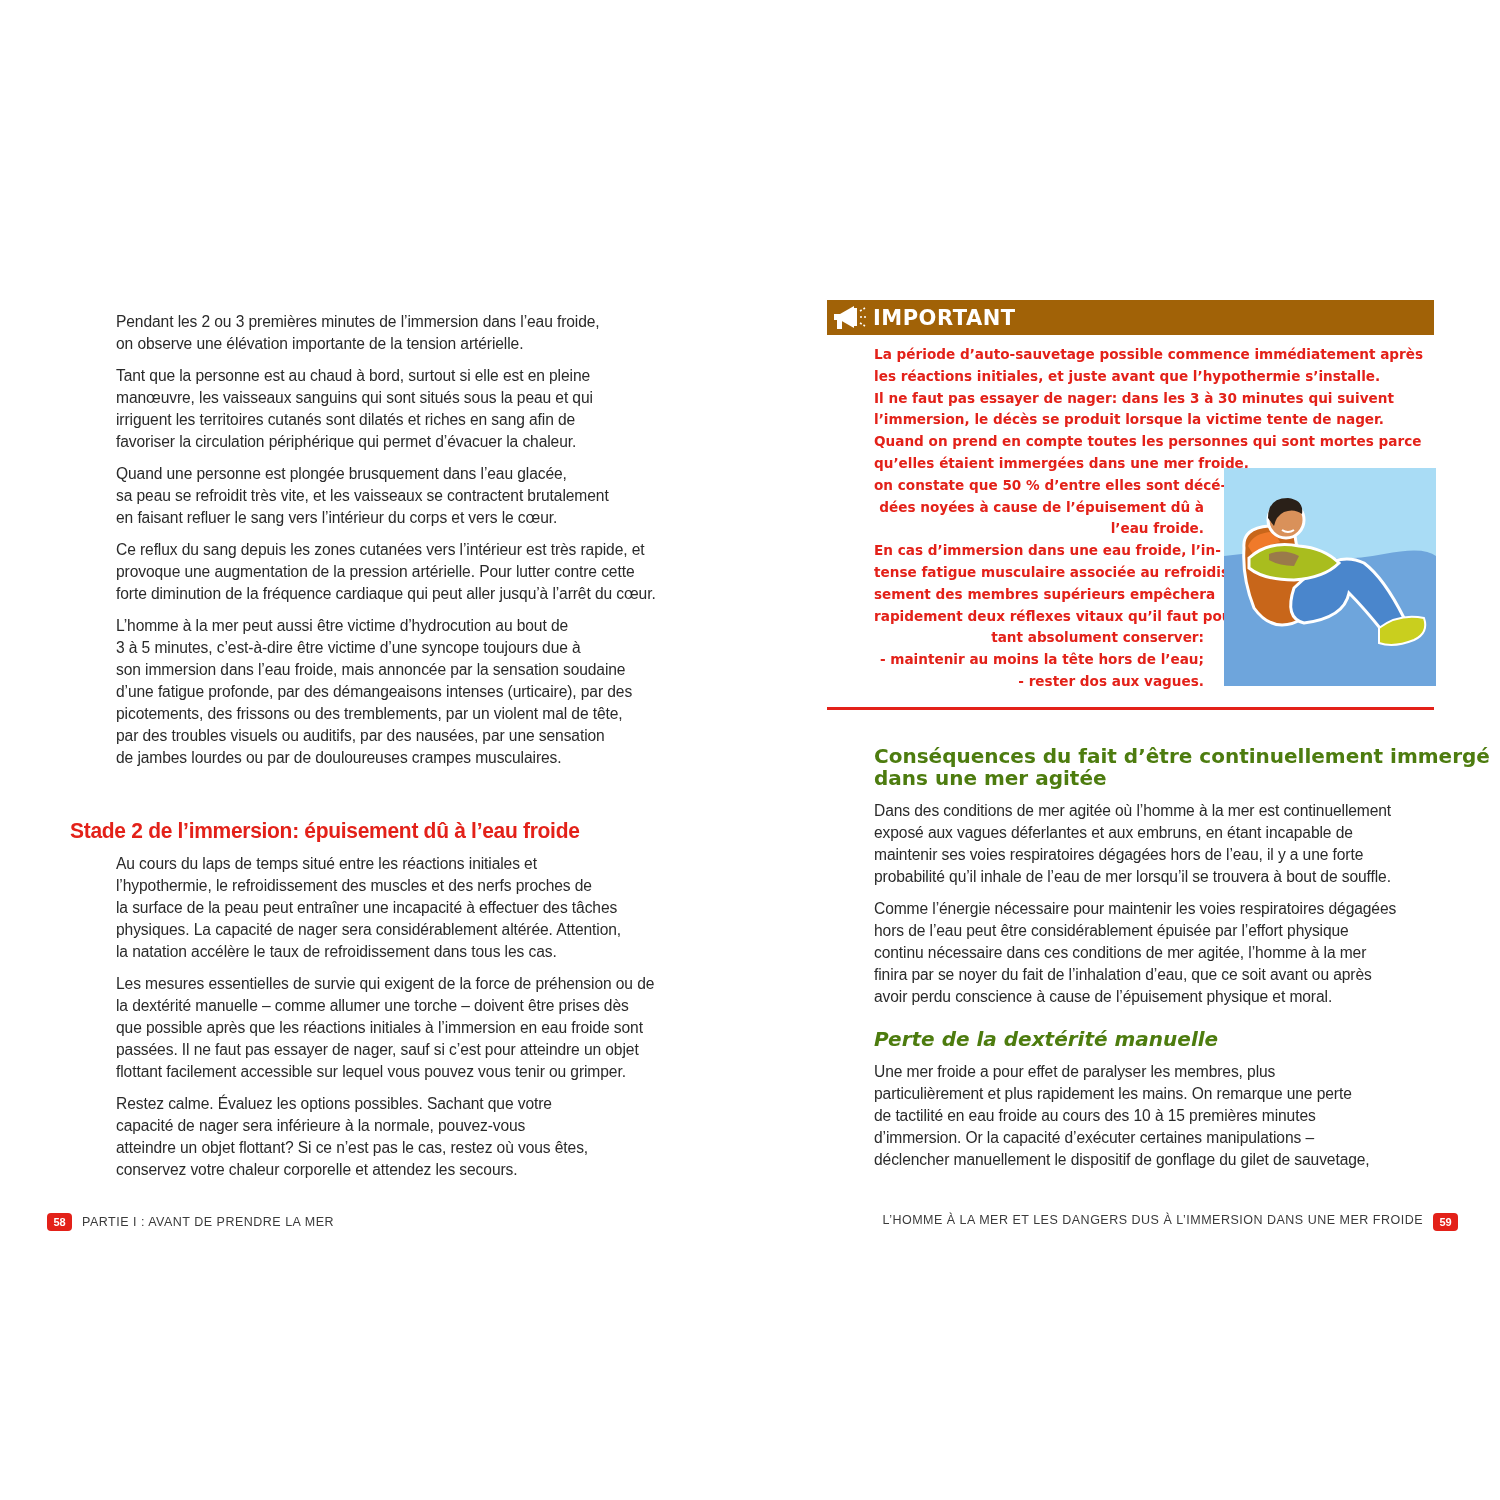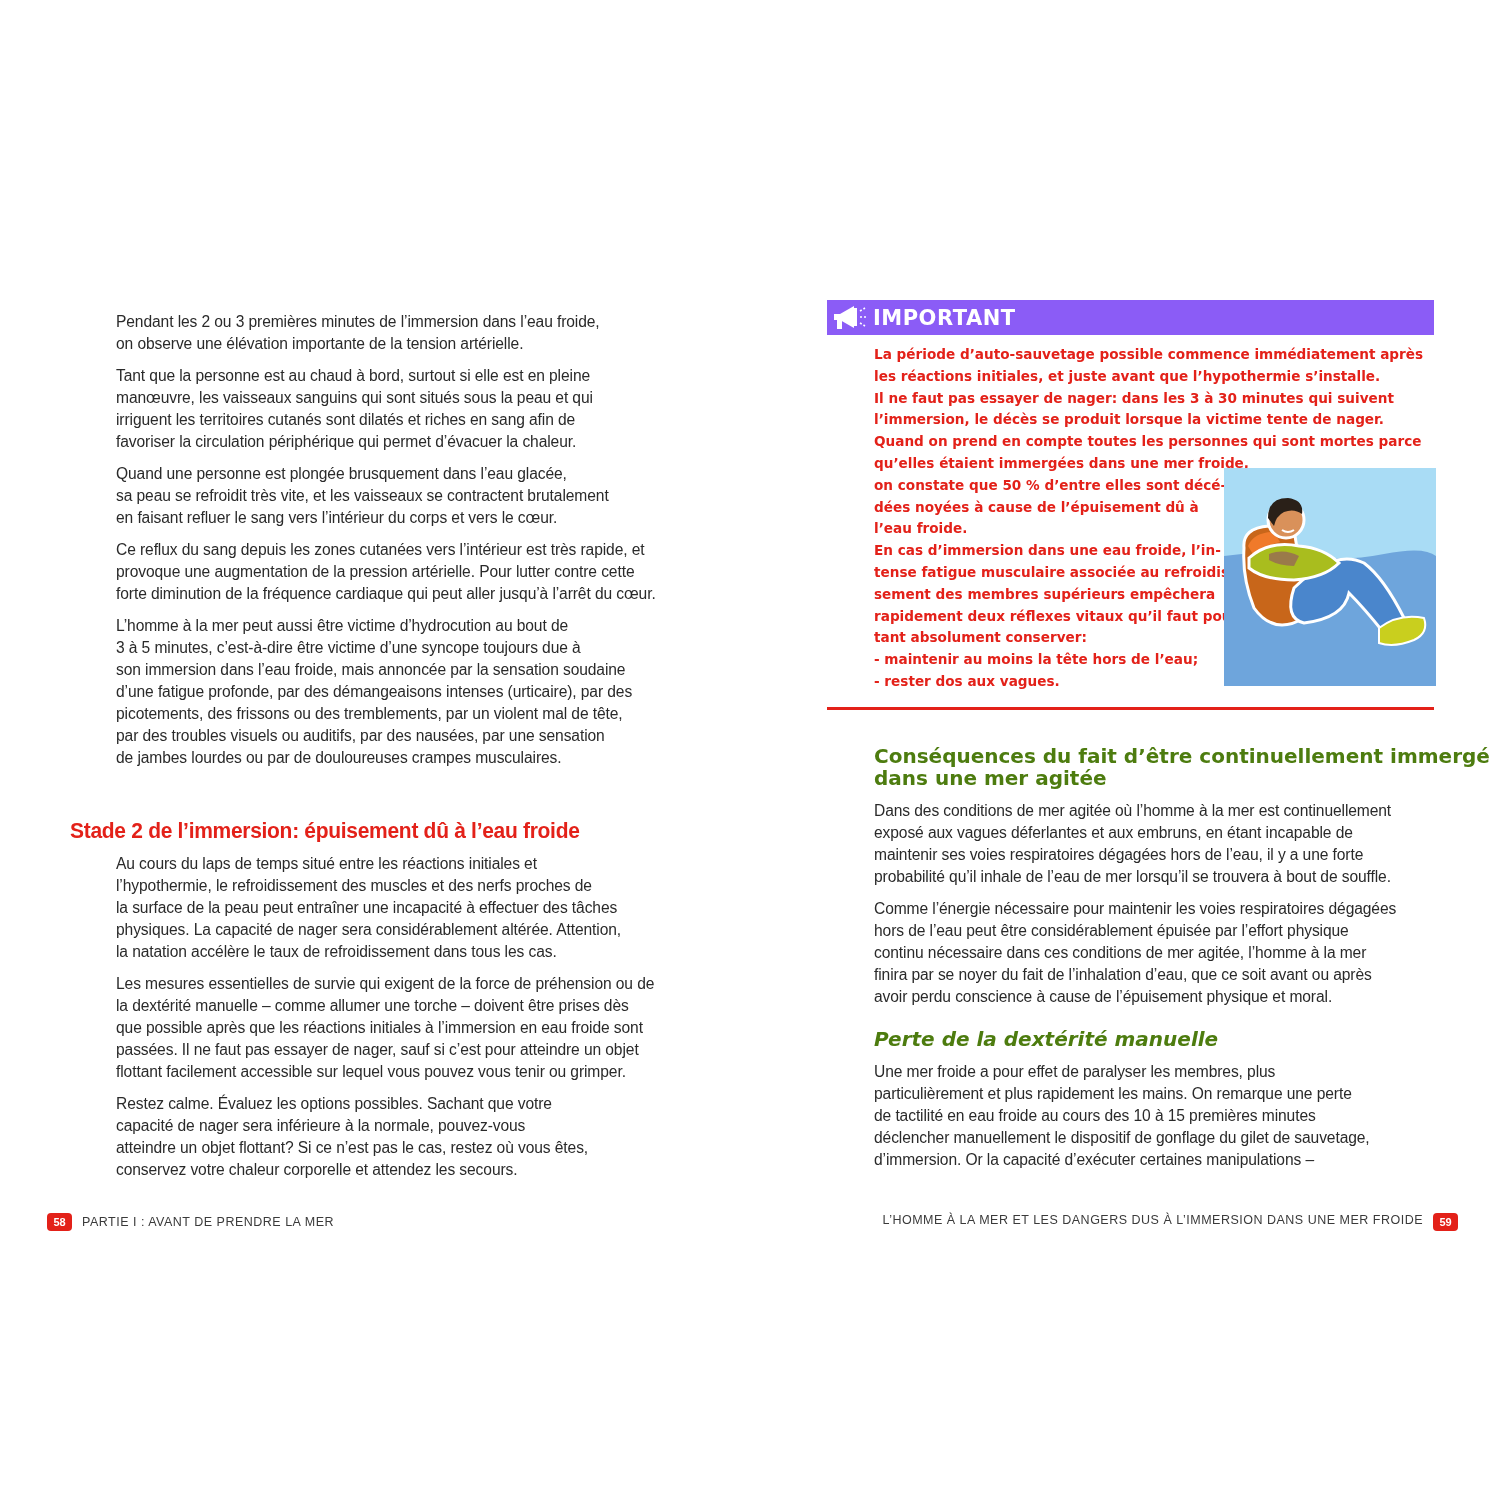--- a/index.html
+++ b/index.html
@@ -38,34 +38,34 @@
     }
     .footer-text {
       font-size: 12.5px; color: #3a3a3a; letter-spacing: 0.5px; text-transform: uppercase;
     }
     .footer-left .footer-text { margin-left: 10px; }
     .footer-right .footer-text { margin-right: 10px; }
 
     
     .important-bar {
       position: absolute; left: 77px; top: 300px; width: 607px; height: 35px;
-      background: #8b5cf6; display: flex; align-items: center; text-align: center;
+      background: #a16207; display: flex; align-items: center; text-align: center;
     }
     .megaphone { width: 40px; height: 30px; margin-left: 4px; }
     .important-title {
       color: #ffffff; font-weight: bold; font-size: 21px; letter-spacing: 0.5px;
       font-family: "DejaVu Sans", sans-serif; margin-left: 2px;
     }
     .imp-text {
       position: absolute; left: 124px; top: 344px;
       font-family: "DejaVu Sans", sans-serif; font-size: 13.6px; line-height: 21.8px;
       color: #e32119; font-weight: bold;
     }
     .imp-text .line { display: block; white-space: nowrap; }
-    .imp-text .narrow { width: 330px; }
+    .imp-text .narrow { width: 330px; text-align: right; }
     .illustration {
       position: absolute; left: 474px; top: 468px; width: 212px; height: 218px;
     }
     .red-rule {
       position: absolute; left: 77px; top: 707px; width: 607px; height: 3px; background: #e32119;
     }
     .h-dark {
       position: absolute; left: 124px; font-family: "DejaVu Sans", sans-serif;
       font-weight: bold; font-size: 20px; line-height: 22px; color: #4d7c0f;
     }
@@ -216,22 +216,22 @@
 
   <div class="h-dark" style="top:1028px;font-style:italic;">
     <span class="line">Perte de la dextérité manuelle</span>
   </div>
 
   <div class="right-col body-text" style="top:1061px;">
     <p class="para">
       <span class="line">Une mer froide a pour effet de paralyser les membres, plus</span>
       <span class="line">particulièrement et plus rapidement les mains. On remarque une perte</span>
       <span class="line">de tactilité en eau froide au cours des 10 à 15 premières minutes</span>
+      <span class="line">d’immersion. Or la capacité d’exécuter certaines manipulations –</span>
       <span class="line">déclencher manuellement le dispositif de gonflage du gilet de sauvetage,</span>
-      <span class="line">d’immersion. Or la capacité d’exécuter certaines manipulations –</span>
     </p>
   </div>
 
   <div class="footer-right">
     <div class="footer-text">L’HOMME À LA MER ET LES DANGERS DUS À L’IMMERSION DANS UNE MER FROIDE</div>
     <div class="page-badge">59</div>
   </div>
 </div>
 
 </body></html>

